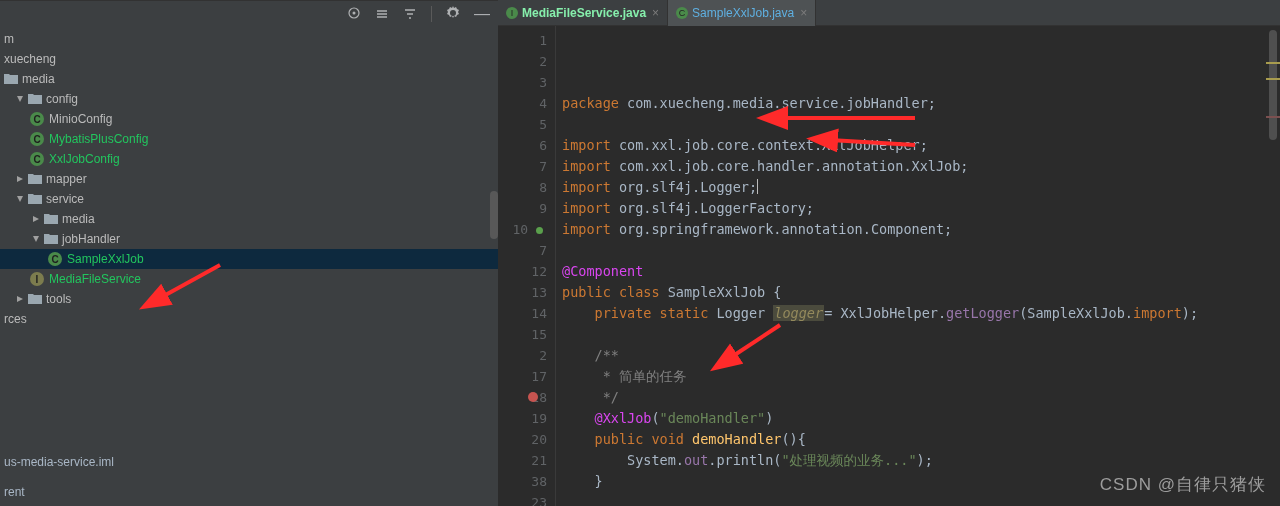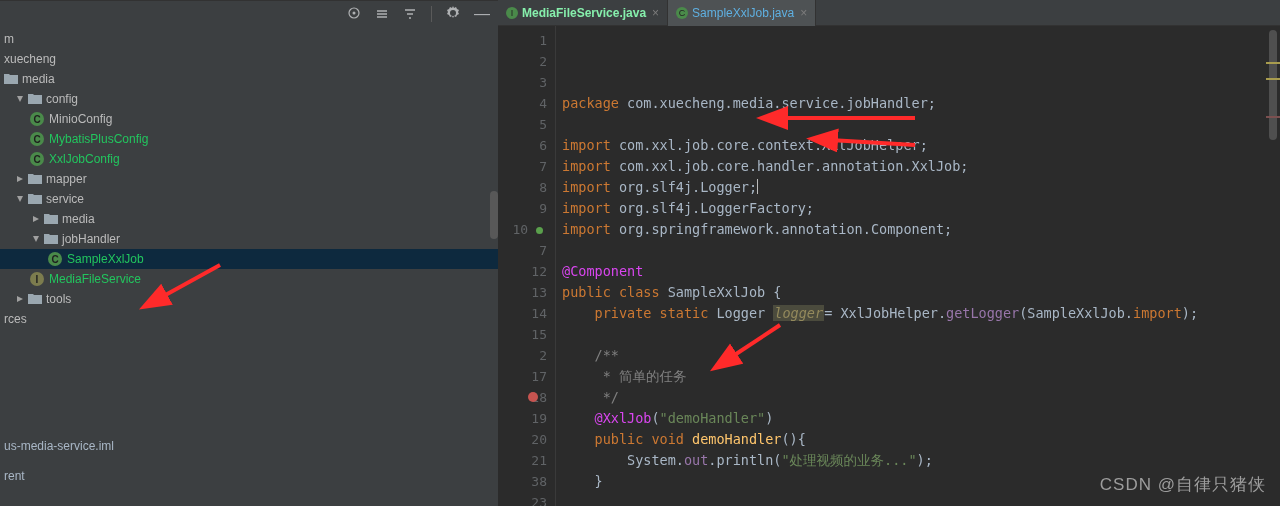--- a/index.html
+++ b/index.html
@@ -43,21 +43,21 @@
     background: #4a8a4a; color: #1e1e1e; font-size: 10px; font-weight: bold;
     display: inline-flex; justify-content: center; align-items: center; margin-right: 5px;
   }
   .label-orange { color: #22c55e; }
   .row.selected { background: #0d293e; }
   .pad0 { padding-left: 4px; }
   .pad1 { padding-left: 14px; }
   .pad2 { padding-left: 30px; }
   .pad3 { padding-left: 48px; }
   .bottom-rows {
-    position: absolute; bottom: 20px; left: 0; right: 0;
+    position: absolute; bottom: 4px; left: 0; right: 0;
   }
   .scrollb {
     position: absolute; right: 0; top: 190px; width: 8px; height: 48px;
     background: #585858; border-radius: 4px;
   }
   
   .editor {
     flex: 1; display: flex; flex-direction: column;
     background: #2b2b2b;
   }

